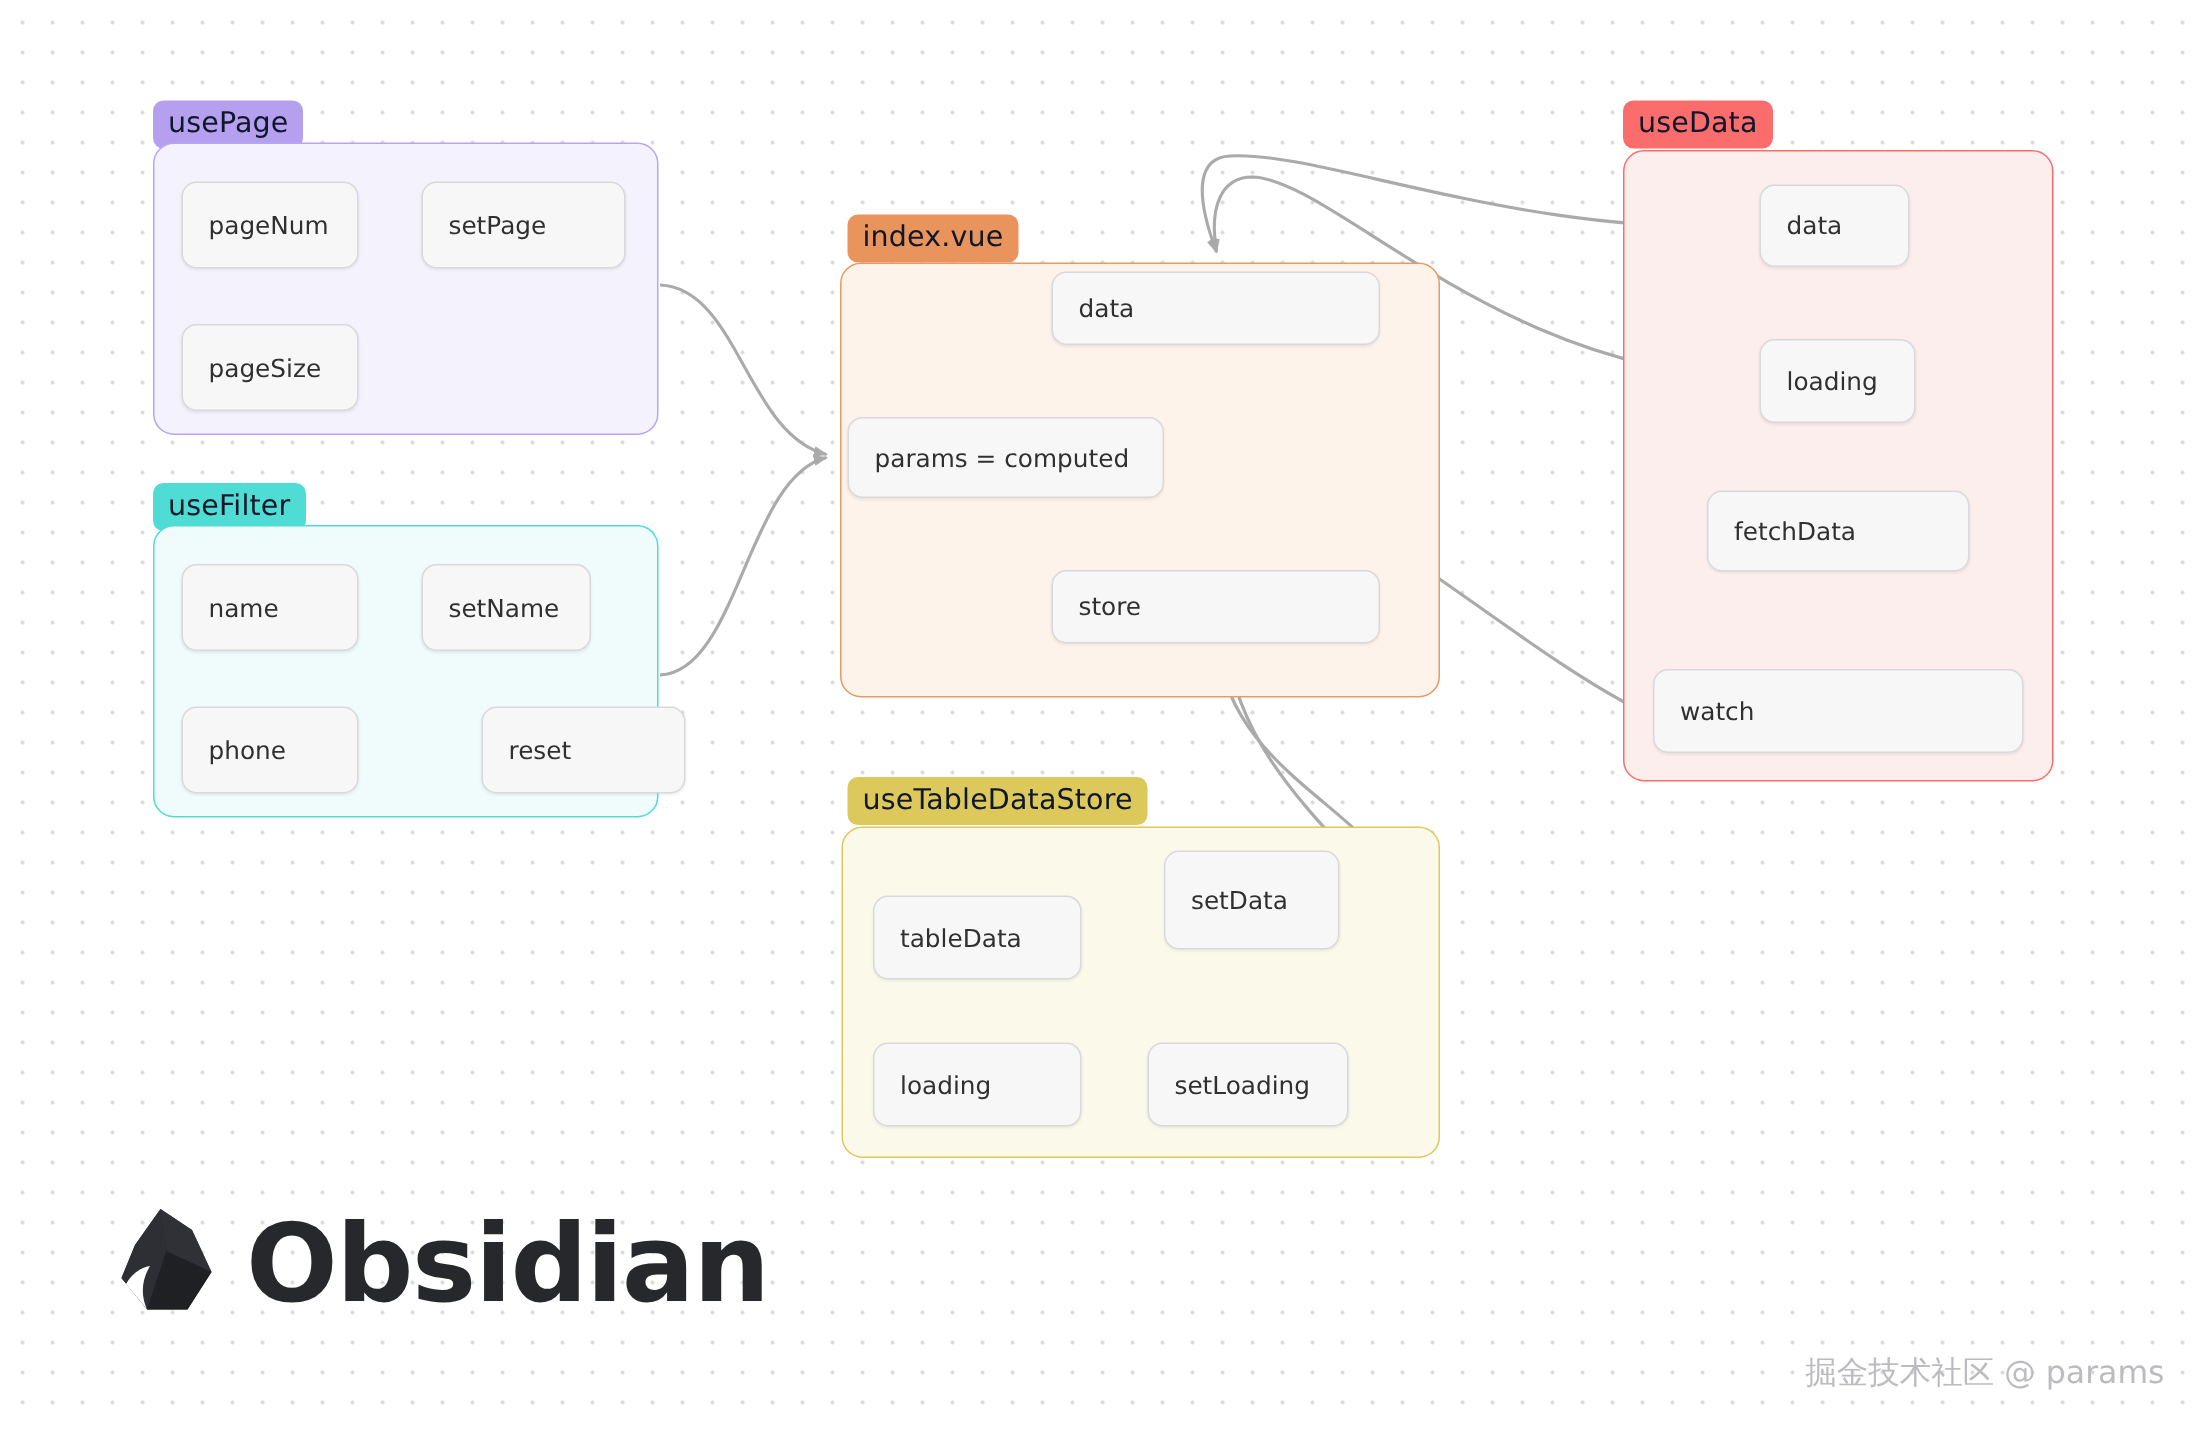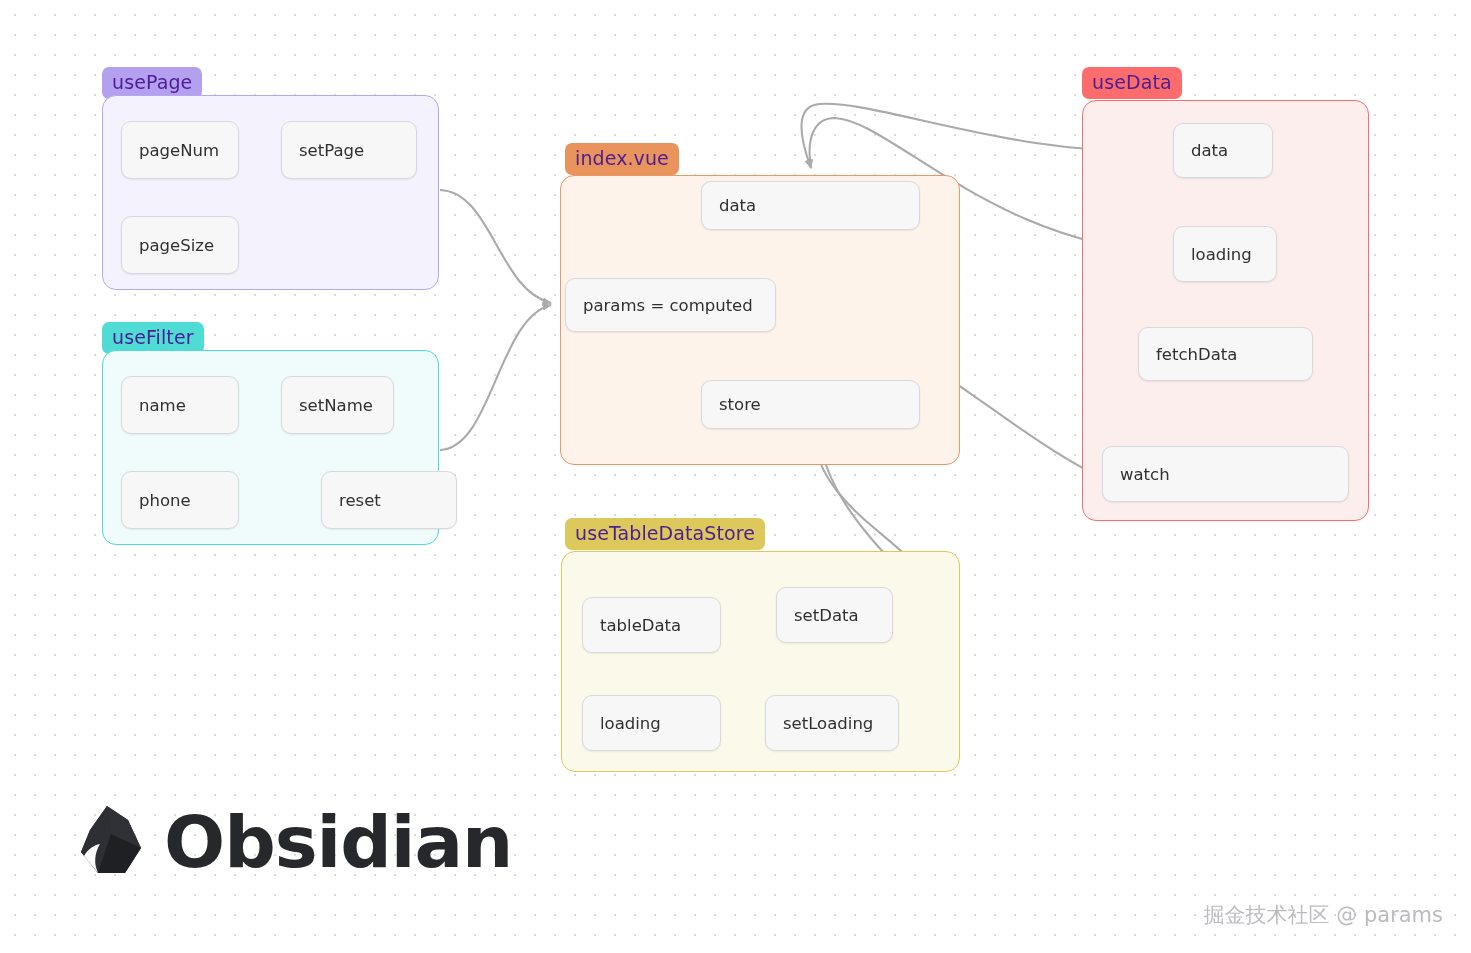--- a/index.html
+++ b/index.html
@@ -20,21 +20,21 @@
   
   .group{
     position:absolute;
     border-radius:14px;
     border:1.6px solid #ccc;
     box-sizing:border-box;
   }
   .group-label{
     position:absolute;
     border-radius:7px;
-    color:#4c1d95;
+    color:#0f172a;
     font-size:19px;
     line-height:19px;
     padding:6px 10px 7px 10px;
     white-space:nowrap;
     letter-spacing:0.1px;
   }
   
   .node{
     position:absolute;
     box-sizing:border-box;
@@ -119,21 +119,21 @@
 
   <div class="group-label" style="left:565px;top:143px;background:#e8945c;">index.vue</div>
   <div class="group" style="left:560px;top:175px;width:400px;height:290px;background:#fdf3ea;border-color:#e89a64;"></div>
   <div class="node" style="left:701px;top:181px;width:219px;height:49px;">data</div>
   <div class="node" style="left:565px;top:278px;width:211px;height:54px;">params = computed</div>
   <div class="node" style="left:701px;top:380px;width:219px;height:49px;">store</div>
 
   <div class="group-label" style="left:565px;top:518px;background:#ddc85c;">useTableDataStore</div>
   <div class="group" style="left:561px;top:551px;width:399px;height:221px;background:#fbfaea;border-color:#ddc85c;"></div>
   <div class="node" style="left:582px;top:597px;width:139px;height:56px;">tableData</div>
-  <div class="node" style="left:776px;top:587px;width:117px;height:56px;">setData</div>
+  <div class="node" style="left:776px;top:567px;width:117px;height:66px;">setData</div>
   <div class="node" style="left:582px;top:695px;width:139px;height:56px;">loading</div>
   <div class="node" style="left:765px;top:695px;width:134px;height:56px;">setLoading</div>
 
   <div class="group-label" style="left:1082px;top:67px;background:#fb6d6d;">useData</div>
   <div class="group" style="left:1082px;top:100px;width:287px;height:421px;background:#fdeeee;border-color:#fb6d6d;"></div>
   <div class="node" style="left:1173px;top:123px;width:100px;height:55px;">data</div>
   <div class="node" style="left:1173px;top:226px;width:104px;height:56px;">loading</div>
   <div class="node" style="left:1138px;top:327px;width:175px;height:54px;">fetchData</div>
   <div class="node" style="left:1102px;top:446px;width:247px;height:56px;">watch</div>
 

